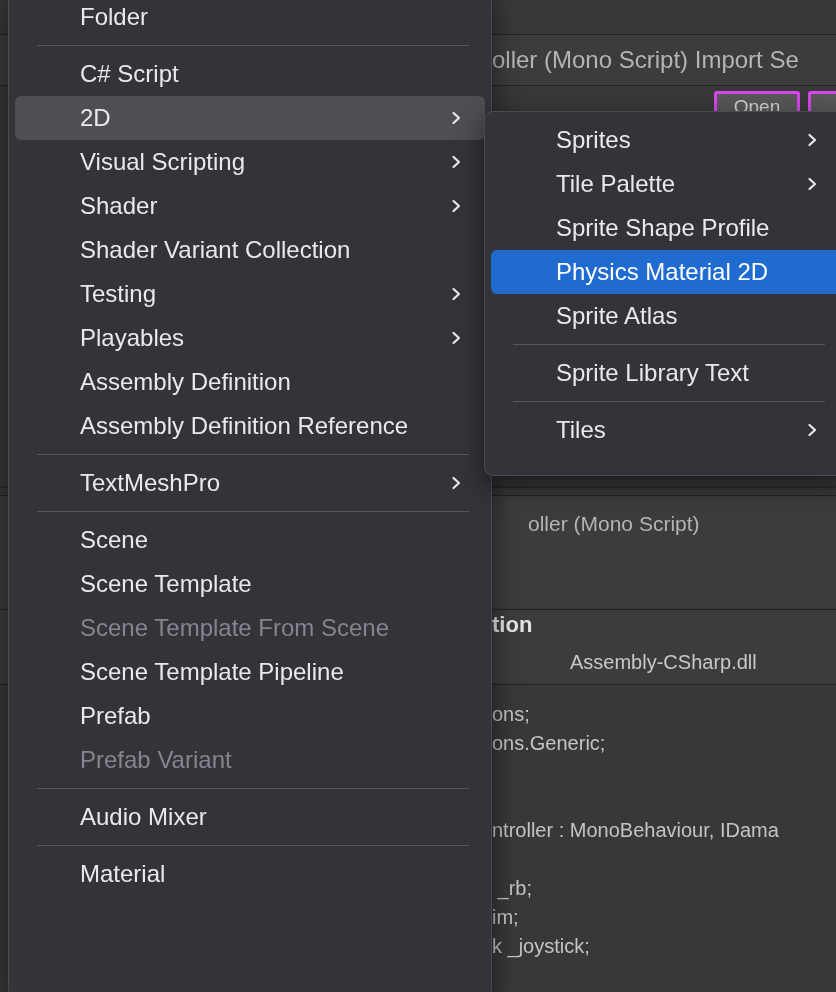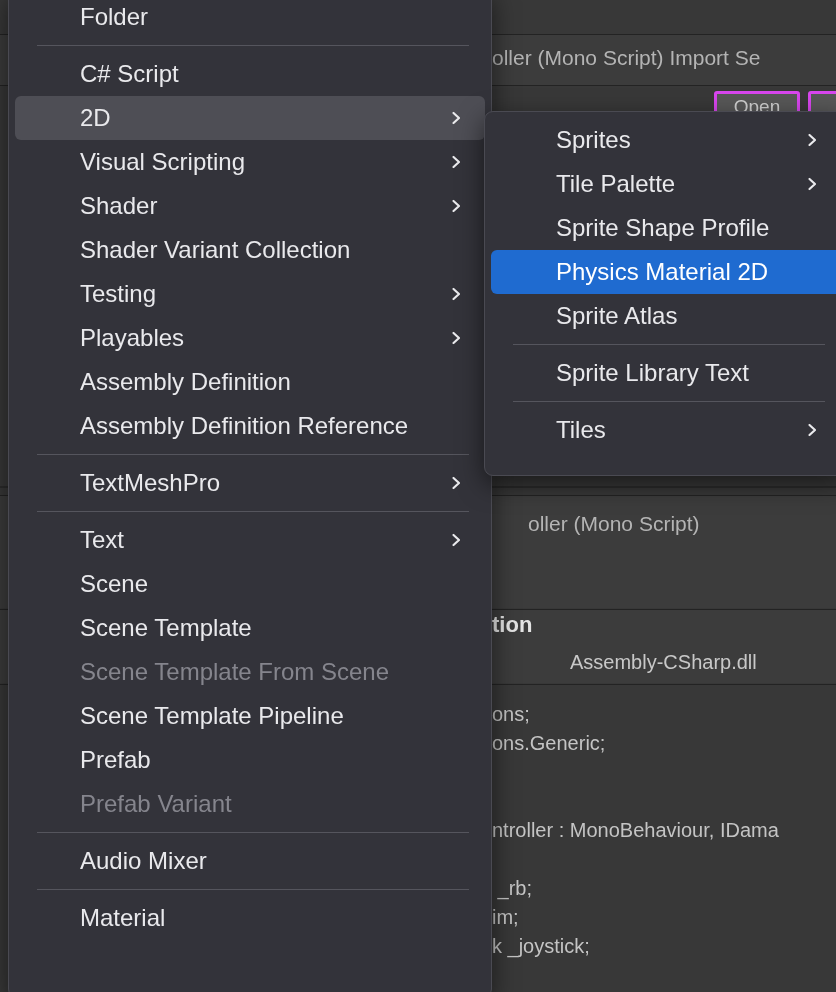--- a/index.html
+++ b/index.html
@@ -30,21 +30,21 @@
     position: absolute;
     left: 0; top: 34px;
     width: 836px; height: 52px;
     background: #3c3c3c;
     border-top: 1px solid #232323;
     border-bottom: 1px solid #232323;
   }
   .insp-title {
     position: absolute;
     left: 492px; top: 46px;
-    font-size: 21px;
+    font-size: 24px;
     color: #b4b4b4;
     white-space: nowrap;
   }
   .insp-btn {
     position: absolute;
     top: 91px;
     height: 28px;
     background: #585858;
     border: 3px solid #d946ef;
     border-radius: 3px;
@@ -249,28 +249,20 @@
         <div class="mi">
           <span class="mi-label">TextMeshPro</span>
           <span class="chev">
             <svg viewBox="0 0 13 13" width="13" height="13">
               <path d="M3.5 1.5 L9 6.5 L3.5 11.5" fill="none" stroke="currentColor" stroke-width="2.2" stroke-linecap="round" stroke-linejoin="round"></path>
             </svg>
           </span>
         </div>
         <div class="sep"></div>
         <div class="mi">
-          <span class="mi-label">Text</span>
-          <span class="chev">
-            <svg viewBox="0 0 13 13" width="13" height="13">
-              <path d="M3.5 1.5 L9 6.5 L3.5 11.5" fill="none" stroke="currentColor" stroke-width="2.2" stroke-linecap="round" stroke-linejoin="round"></path>
-            </svg>
-          </span>
-        </div>
-        <div class="mi">
           <span class="mi-label">Scene</span>
         </div>
         <div class="mi">
           <span class="mi-label">Scene Template</span>
         </div>
         <div class="mi disabled">
           <span class="mi-label">Scene Template From Scene</span>
         </div>
         <div class="mi">
           <span class="mi-label">Scene Template Pipeline</span>

